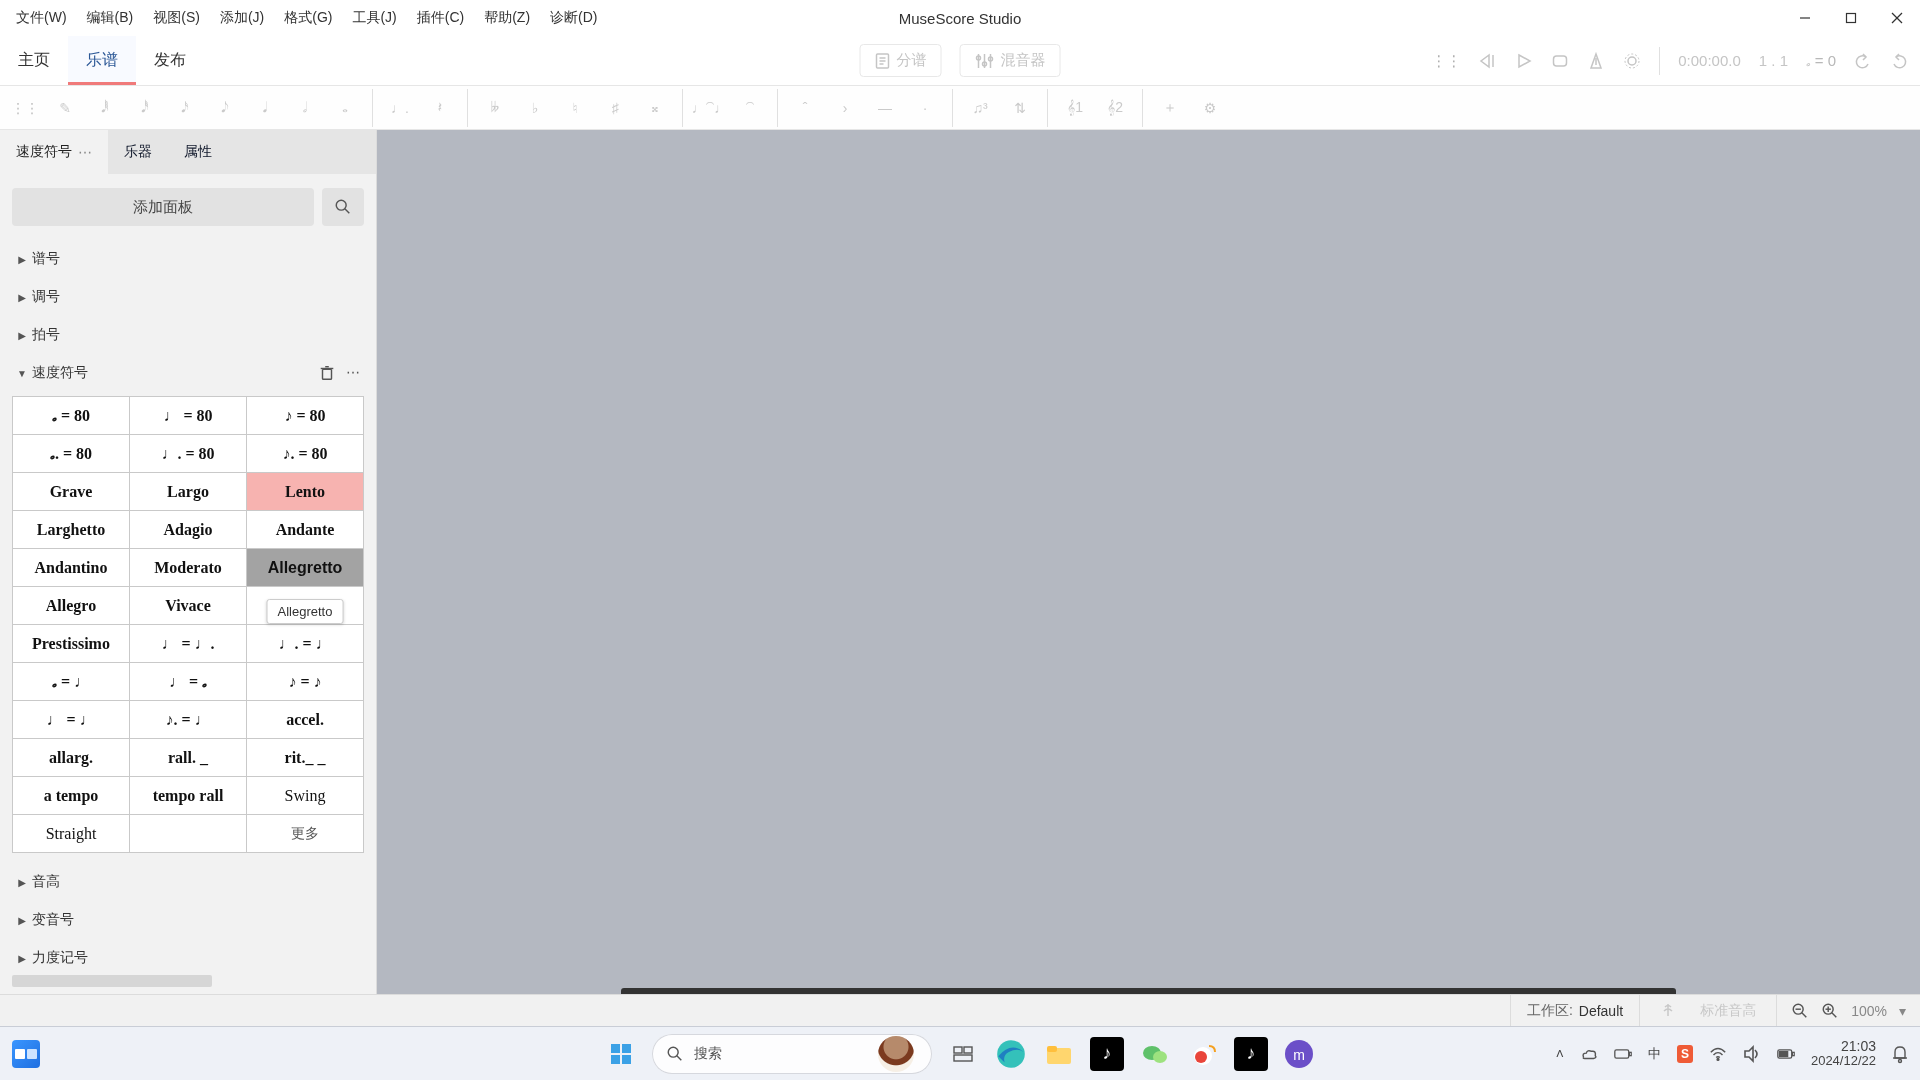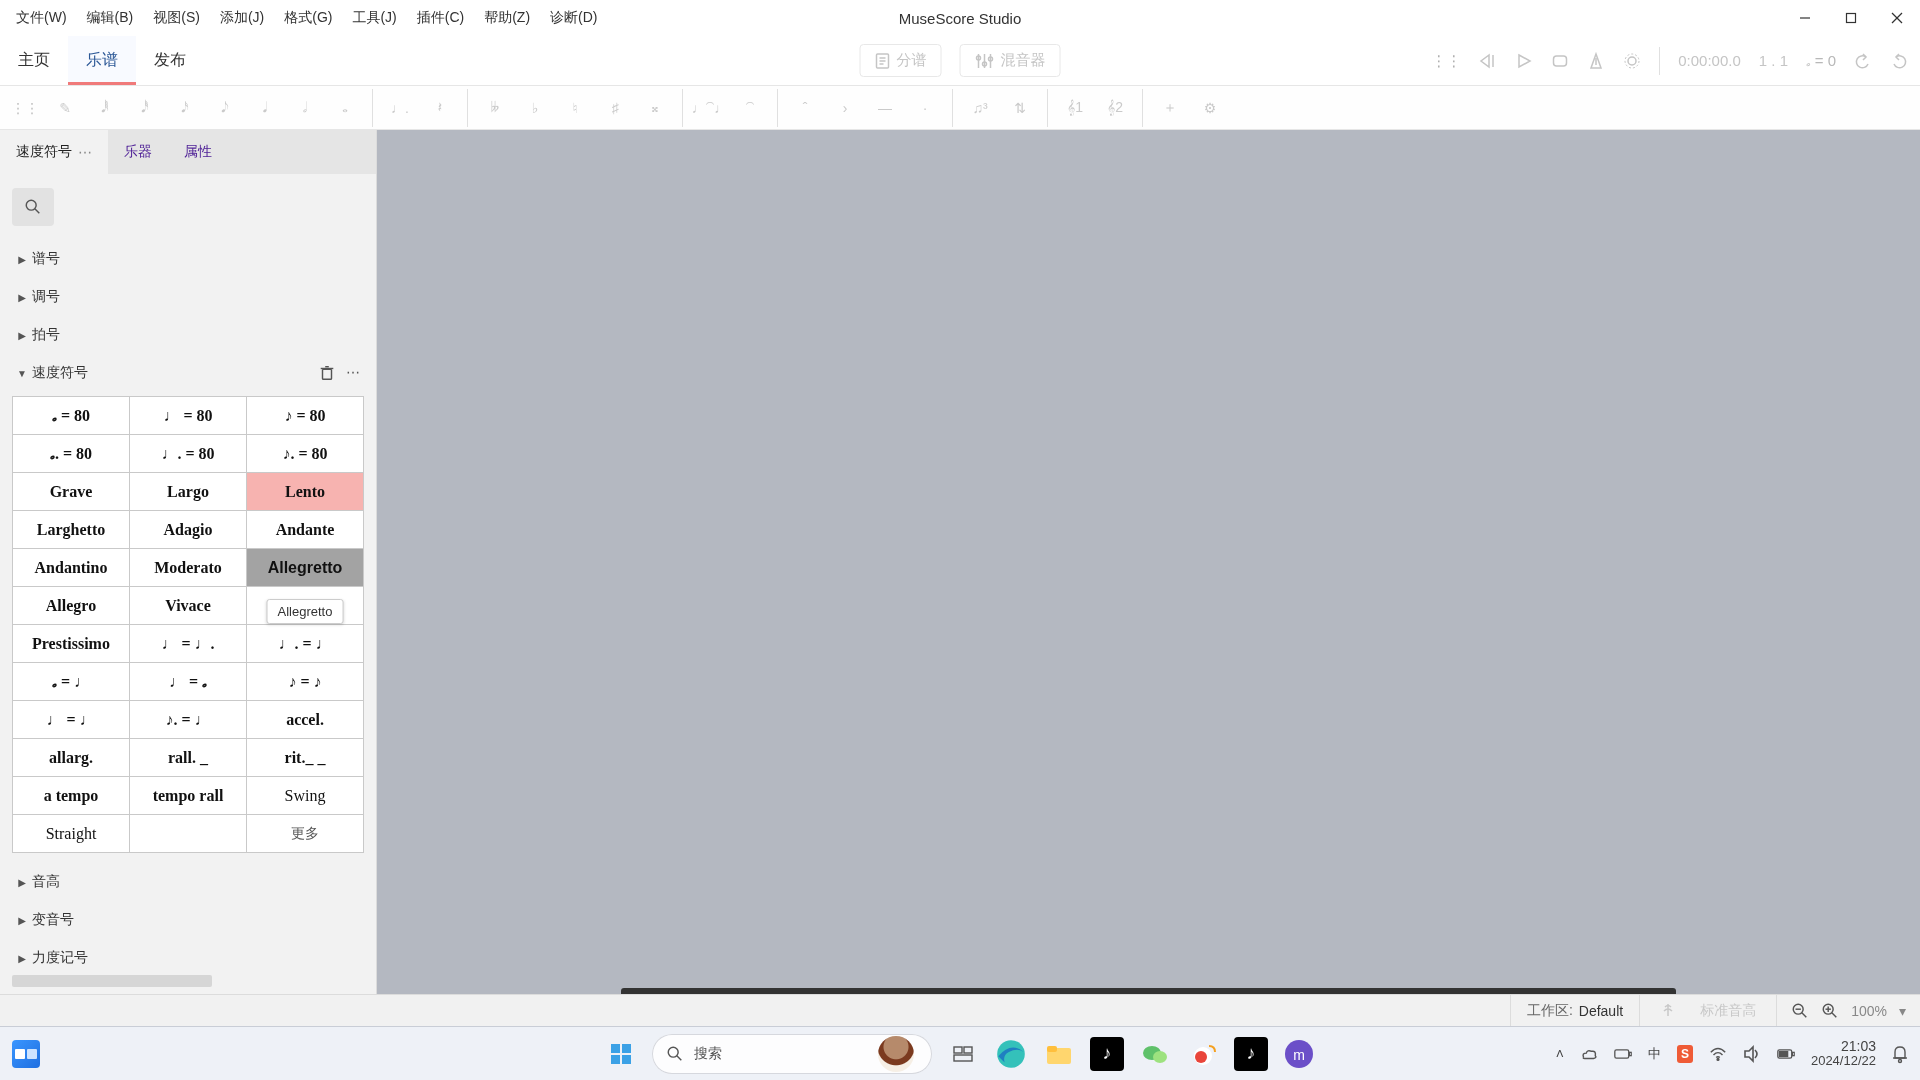--- a/index.html
+++ b/index.html
@@ -32,21 +32,21 @@
 .notetoolbar { height:44px; display:flex; align-items:center; gap:6px; background:#fefefe; border-bottom:1px solid #e6e6e6; padding:0 8px; color:#cacaca; }
 .tbicon { width:34px; height:34px; display:flex; align-items:center; justify-content:center; }
 .tbsep { width:1px; height:38px; background:#e0e0e0; margin:0 4px; }
 
 
 .workspace { flex:1; display:flex; overflow:hidden; }
 
 
 .sidebar { width:377px; background:#f2f2f2; display:flex; flex-direction:column; border-right:1px solid #dcdcdc; }
 .sidetabs { height:44px; display:flex; align-items:center; background:#e5e5e5; }
-.sidetab { padding:0 16px; height:100%; display:flex; align-items:center; font-size:14px; color:#4c1d95; }
+.sidetab { padding:0 16px; height:100%; display:flex; align-items:center; font-size:14px; color:#0f172a; }
 .sidetab.active { background:#f2f2f2; color:#222; }
 .sidetab .dots { margin-left:6px; color:#888; }
 .addpanel-row { display:flex; padding:14px 12px; gap:8px; }
 .addpanel-btn { flex:1; height:38px; background:#e2e2e2; border-radius:4px; display:flex; align-items:center; justify-content:center; font-size:15px; color:#444; }
 .search-btn { width:42px; height:38px; background:#e2e2e2; border-radius:4px; display:flex; align-items:center; justify-content:center; }
 
 .panel-list { flex:1; overflow-y:auto; padding:0 12px 10px; }
 .panel-row { display:flex; align-items:center; height:38px; font-size:14px; color:#333; position:relative; }
 .panel-row .tri { width:20px; text-align:center; color:#555; font-size:10px; }
 .panel-row .label { flex:1; }
@@ -235,20 +235,21 @@
   <div class="sidebar">
     <div class="sidetabs">
       <div class="sidetab active">
           <span>速度符号</span>
           <span class="dots">⋯</span>
         </div>
       <div class="sidetab">乐器</div>
       <div class="sidetab">属性</div>
     </div>
     <div class="addpanel-row">
+      <div class="addpanel-btn">添加面板</div>
       <div class="search-btn">
         <svg class="ico" viewBox="0 0 20 20">
             <circle cx="8" cy="8" r="5.5"></circle>
             <line x1="12" y1="12" x2="17" y2="17"></line>
           </svg>
       </div>
     </div>
 
     <div class="panel-list">
       <div class="panel-row">

